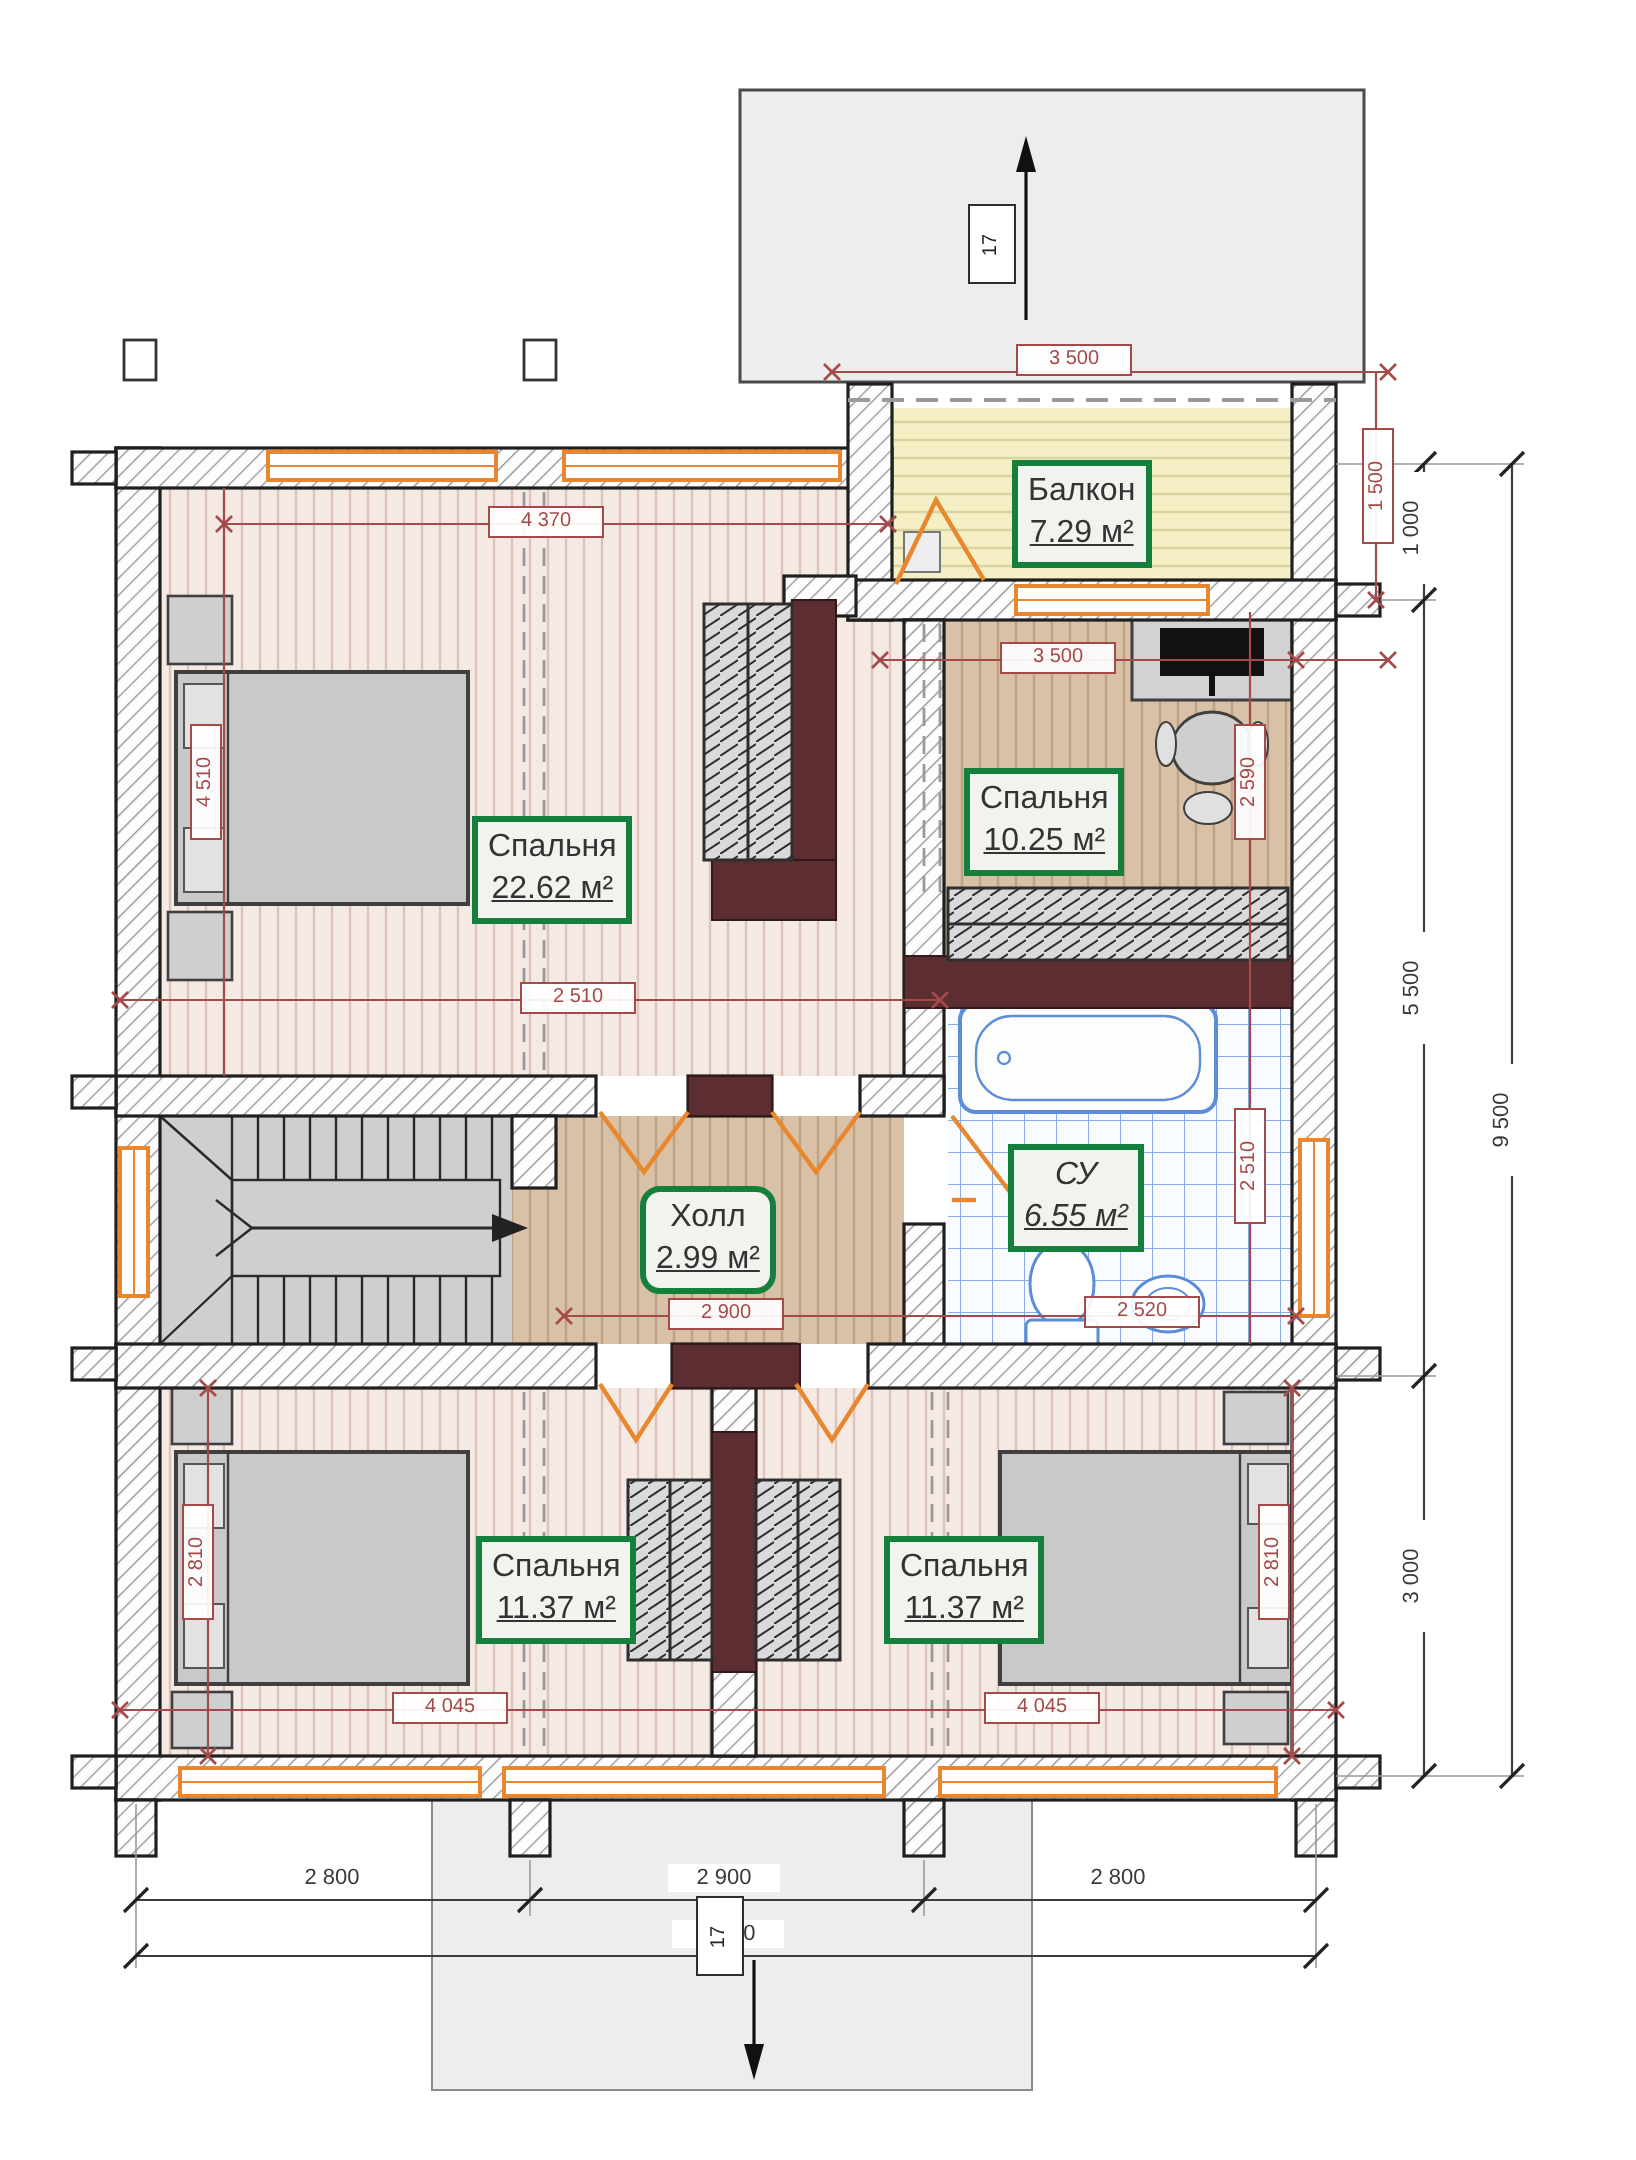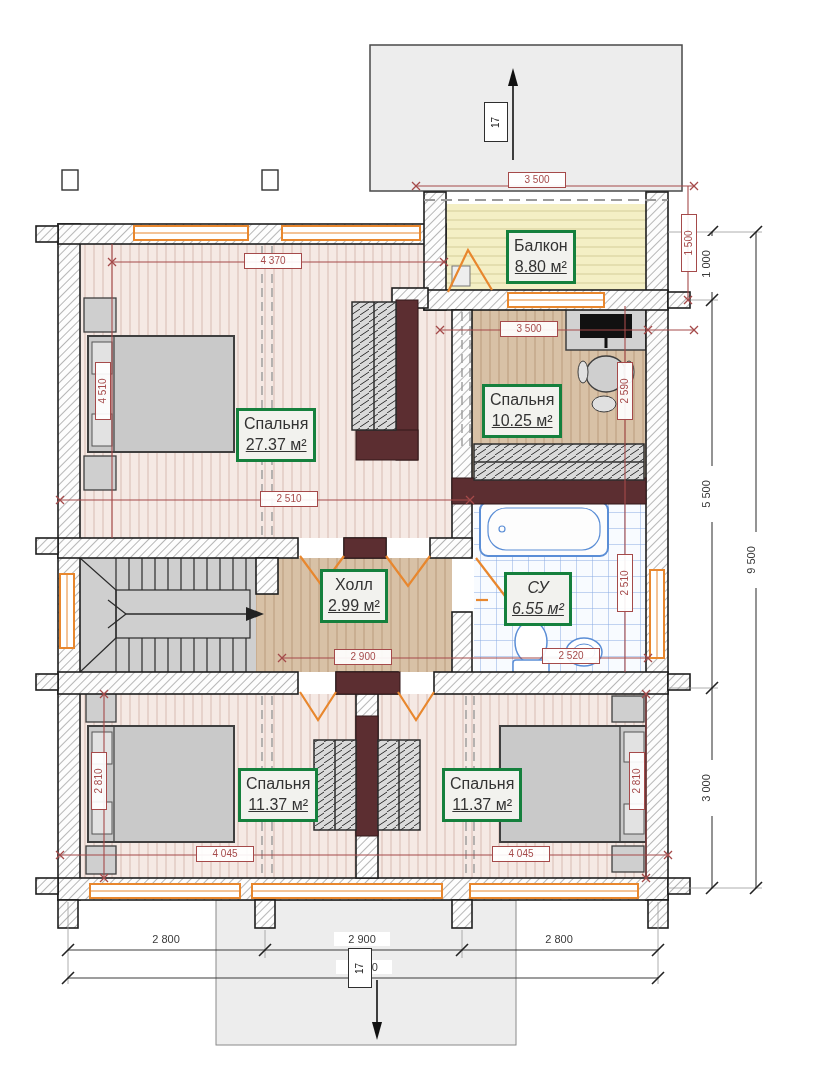--- a/index.html
+++ b/index.html
@@ -309,31 +309,31 @@
   <g stroke="#111" stroke-width="1.6">
     <line x1="513" y1="160" x2="513" y2="80"></line>
     <polygon points="513,68 508,86 518,86" fill="#111" stroke="none"></polygon>
     <line x1="377" y1="980" x2="377" y2="1026"></line>
     <polygon points="377,1040 372,1022 382,1022" fill="#111" stroke="none"></polygon>
   </g>
 </svg>
 
   <div class="room" style="left:506px;top:230px;">
     <span class="nm">Балкон</span>
-    <span class="ar">8.80 м²</span>
+    <span class="ar">7.29 м²</span>
   </div>
   <div class="room" style="left:236px;top:408px;">
     <span class="nm">Спальня</span>
-    <span class="ar">27.37 м²</span>
+    <span class="ar">22.62 м²</span>
   </div>
   <div class="room" style="left:482px;top:384px;">
     <span class="nm">Спальня</span>
     <span class="ar">10.25 м²</span>
   </div>
-  <div class="room" style="left:320px;top:569px;">
+  <div class="room" style="left:320px;top:593px;border-radius:10px;">
     <span class="nm">Холл</span>
     <span class="ar">2.99 м²</span>
   </div>
   <div class="room" style="left:504px;top:572px;font-style:italic;">
     <span class="nm">СУ</span>
     <span class="ar">6.55 м²</span>
   </div>
   <div class="room" style="left:238px;top:768px;">
     <span class="nm">Спальня</span>
     <span class="ar">11.37 м²</span>

